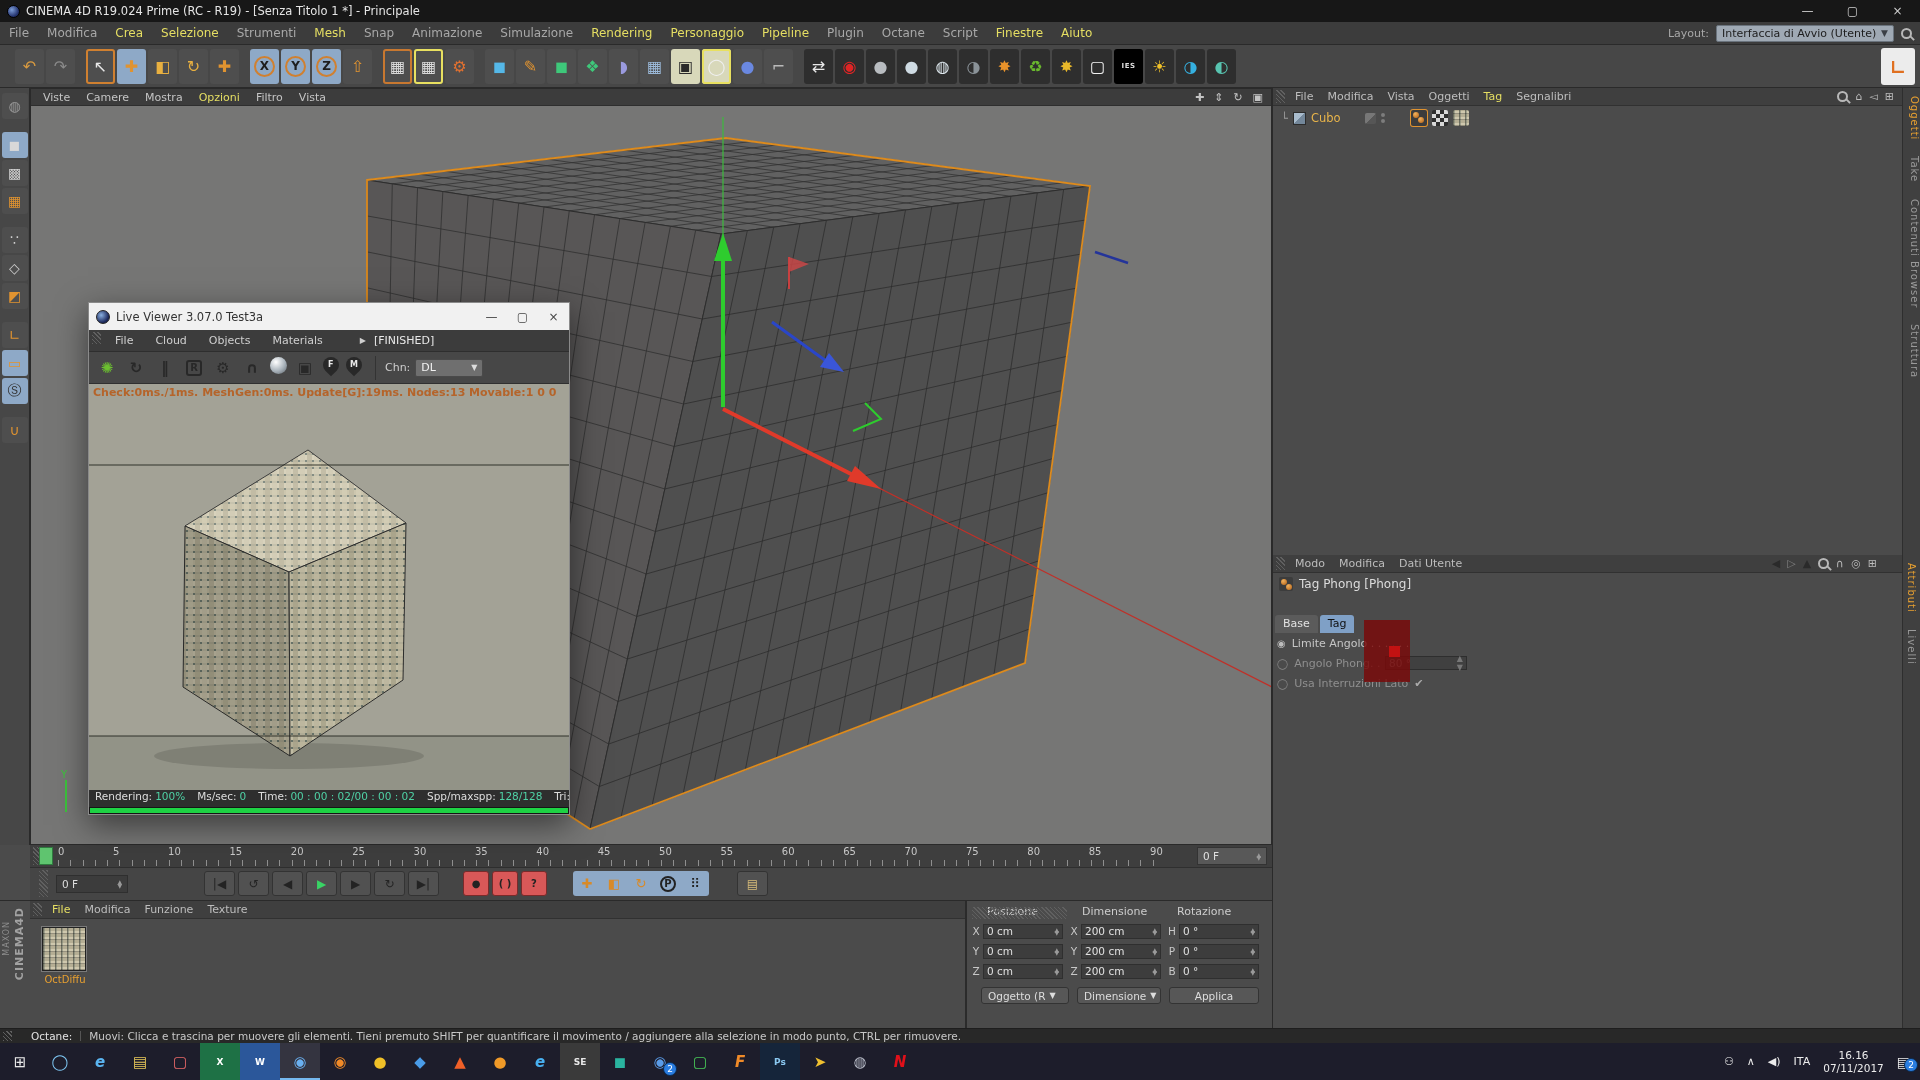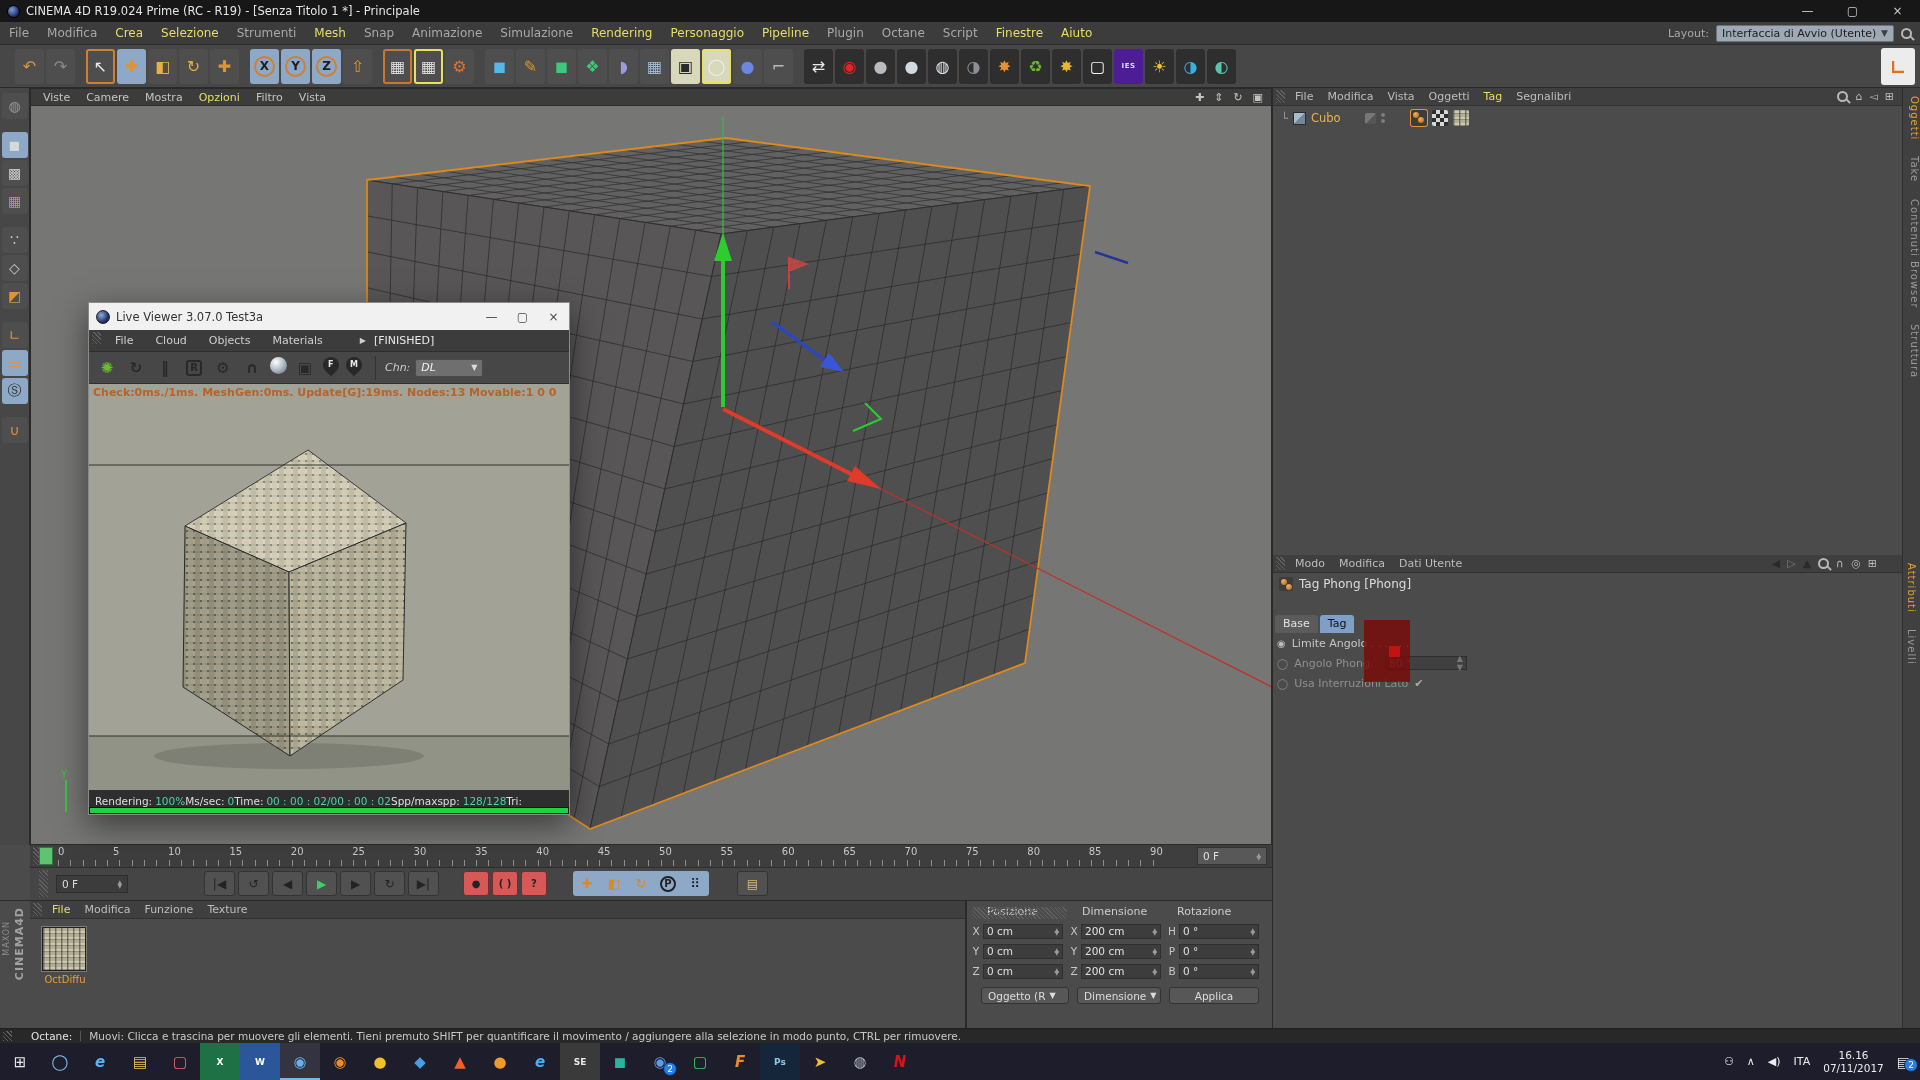--- a/index.html
+++ b/index.html
@@ -132,28 +132,28 @@
   .lvmenu{height:22px;background:#3c3c3c;display:flex;align-items:center;font-size:11px;gap:0;border-bottom:1px solid #2e2e2e;}
   .lvmenu .mi{padding:0 11px;color:#cfcfcf;}
   .lvstate{color:#e8e8e8;padding-left:8px;}
   .lvtb{height:32px;background:#474747;border-bottom:1px solid #303030;display:flex;align-items:center;gap:7px;padding-left:7px;font-size:15px;}
   .lvtbi{width:22px;height:22px;display:flex;align-items:center;justify-content:center;flex:none;}
   .lvtbi.bold{font-weight:700;}
   .boxed .g{border:2px solid #282828;border-radius:3px;width:16px;height:16px;font-size:10px;font-weight:700;display:flex;align-items:center;justify-content:center;color:#282828;}
   .pin{border-radius:50% 50% 50% 0;transform:rotate(-45deg);background:#282828;width:16px;height:16px;}
   .pin .g{transform:rotate(45deg);color:#e8e8e8;font-size:8px;font-weight:700;display:block;text-align:center;line-height:16px;}
   .ball{border-radius:50%;background:radial-gradient(circle at 35% 30%,#fff,#a8b2ba 55%,#596066);width:17px;height:17px;}
-  .chn{margin-left:6px;display:flex;align-items:center;gap:5px;color:#cfcfcf;font-size:11px;border-left:1px solid #333;padding-left:9px;height:24px;font-style:italic;}
+  .chn{margin-left:6px;display:flex;align-items:center;gap:5px;color:#cfcfcf;font-size:11px;border-left:1px solid #333;padding-left:9px;height:24px;}
   .chndd{width:68px;height:18px;background:#6f6f6f;border:1px solid #4a4a4a;border-radius:2px;color:#f2f2f2;font-size:11px;display:flex;align-items:center;padding:0 5px;}
   .chndd .car{margin-left:auto;font-size:8px;color:#ddd;}
   .lvrender{position:relative;height:406px;background:#a3a296;overflow:hidden;}
   .lvcheck{position:absolute;left:4px;top:2px;color:#b5642a;font-size:11px;font-weight:700;z-index:3;white-space:nowrap;}
   .hline{position:absolute;left:0;width:100%;height:2px;background:rgba(35,38,32,.45);z-index:2;}
   .floorshade{position:absolute;left:0;top:352px;width:100%;height:54px;background:rgba(88,94,80,.22);z-index:1;}
-  .lvstatus{height:17px;background:#2e2e2e;display:flex;align-items:flex-end;gap:0;padding:0 6px;font-size:10.5px;white-space:nowrap;overflow:hidden;}
+  .lvstatus{height:17px;background:#2e2e2e;display:flex;align-items:flex-start;gap:12px;padding:0 6px;font-size:10.5px;white-space:nowrap;overflow:hidden;}
   .lvstatus .sl{color:#dedede;} .lvstatus .sv{color:#4fd1a5;margin-left:3px;}
   .lvprog{height:7px;background:#151515;padding:1px;}
   .lvprog i{display:block;height:100%;width:100%;background:#1ed244;}
   .g{pointer-events:none;}
 </style>
 </head>
 <body>
 
 <div class="screen">
 
@@ -307,21 +307,21 @@
       </span>
       <span class="tbi" style="color: rgb(106, 184, 46); background: rgb(46, 46, 46);">
         <span class="g">♻</span>
       </span>
       <span class="tbi" style="color: rgb(232, 184, 42); background: rgb(46, 46, 46);">
         <span class="g">✸</span>
       </span>
       <span class="tbi" style="color: rgb(242, 242, 242); background: rgb(46, 46, 46);">
         <span class="g">▢</span>
       </span>
-      <span class="tbi txt" style="color: rgb(221, 221, 221); background: #4c1d95;">
+      <span class="tbi txt" style="color: rgb(221, 221, 221); background: #000000;">
         <span class="g">IES</span>
       </span>
       <span class="tbi" style="color: rgb(240, 194, 42); background: rgb(46, 46, 46);">
         <span class="g">☀</span>
       </span>
       <span class="tbi" style="color: rgb(53, 176, 224); background: rgb(46, 46, 46);">
         <span class="g">◑</span>
       </span>
       <span class="tbi" style="color: rgb(88, 196, 176); background: rgb(46, 46, 46);">
         <span class="g">◐</span>

